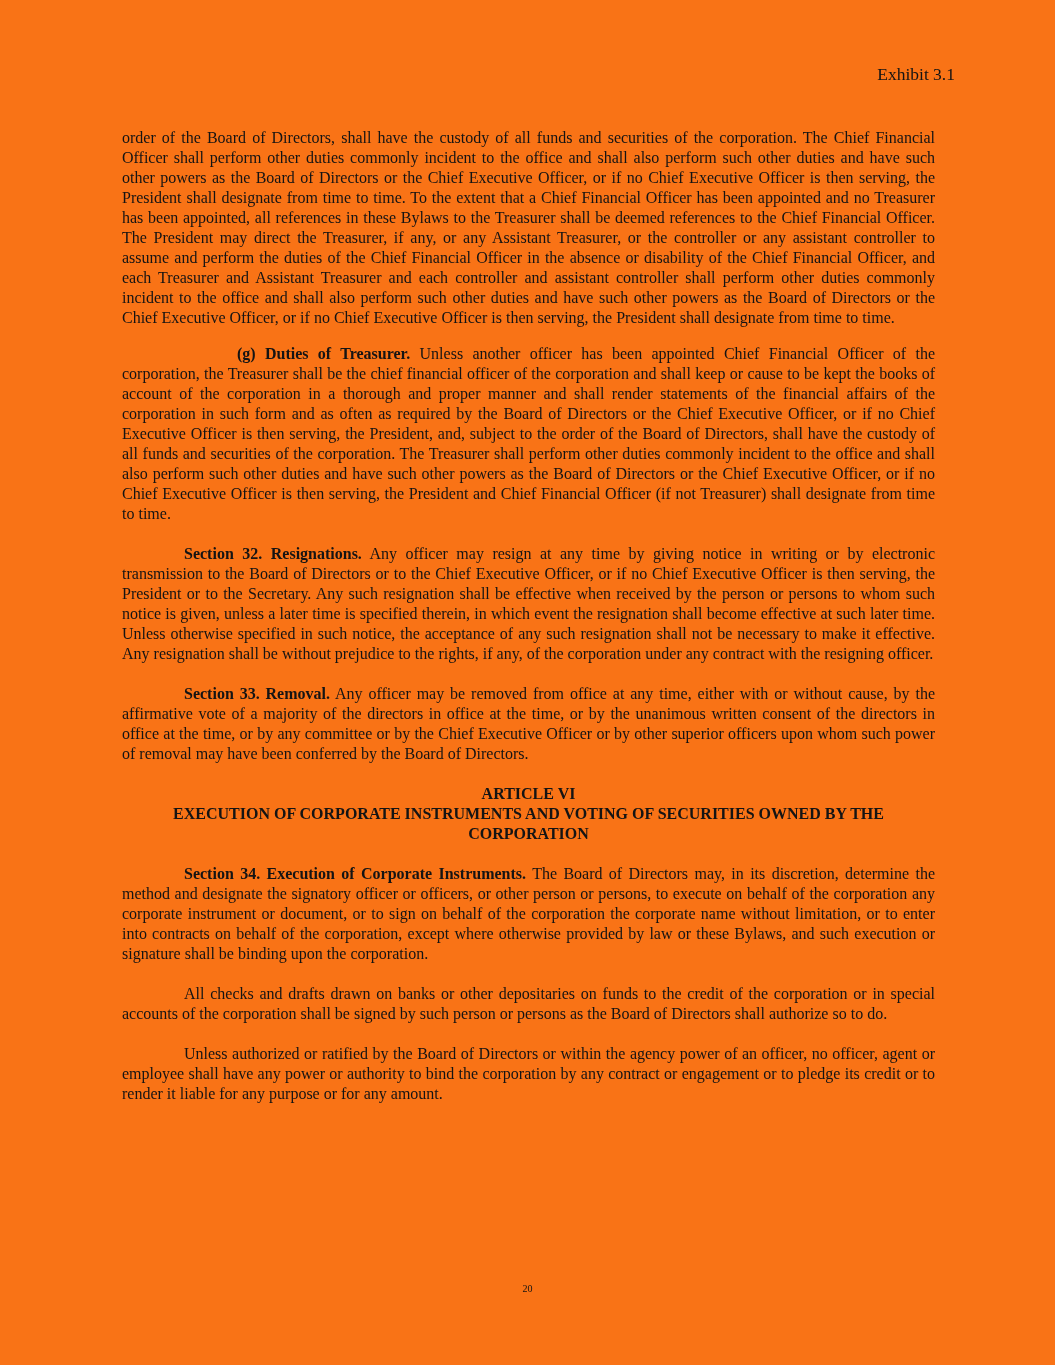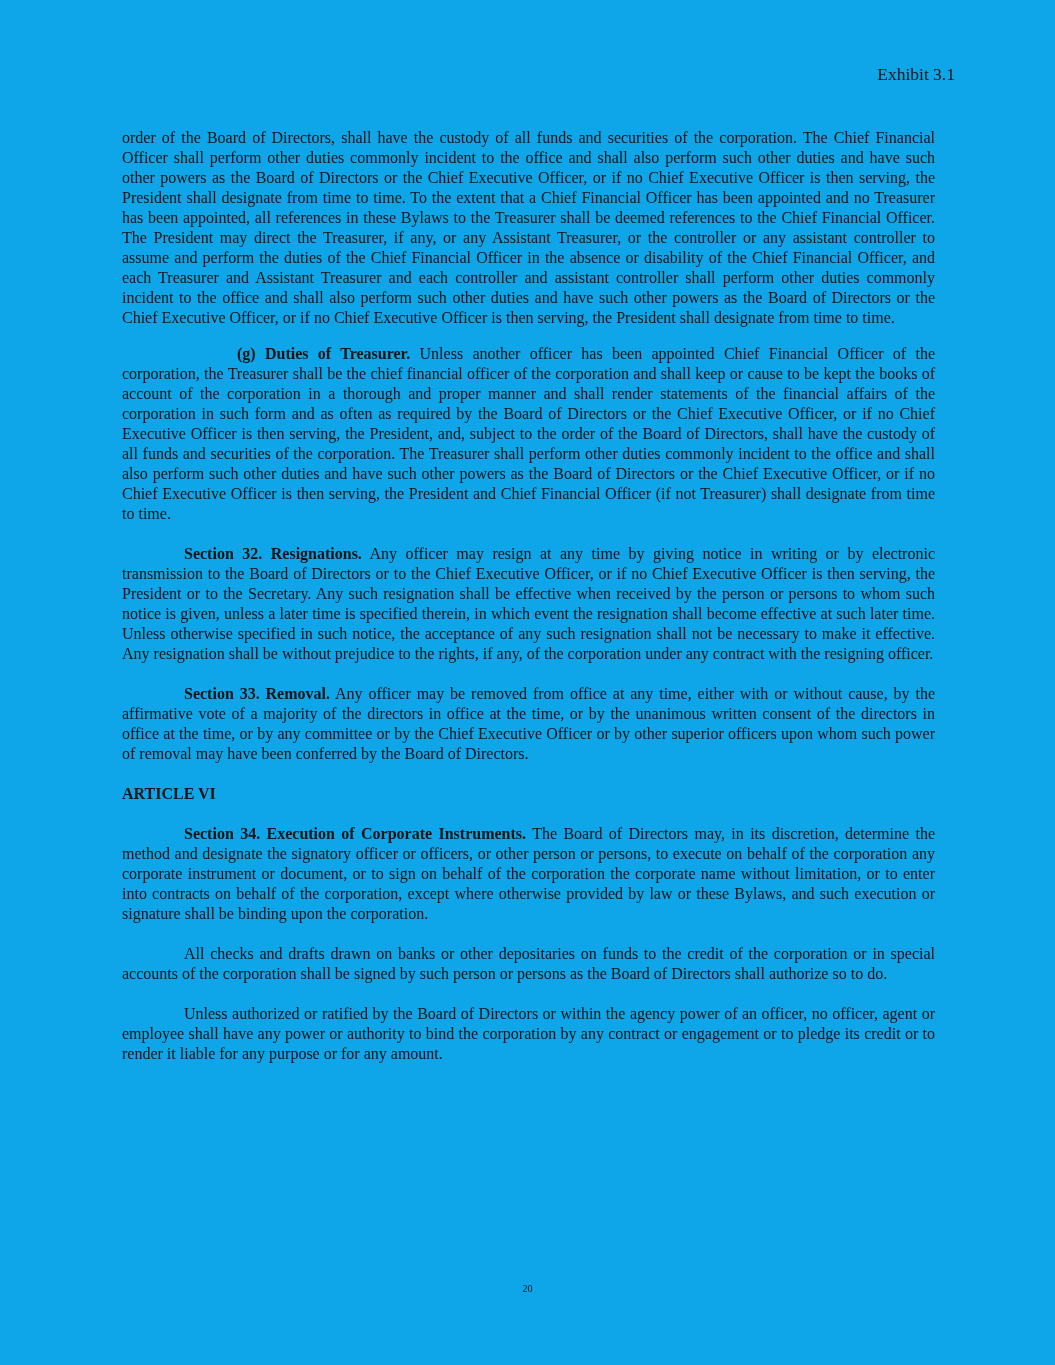--- a/index.html
+++ b/index.html
@@ -11,21 +11,21 @@
     width: 1055px;
     height: 1365px;
     position: relative;
     overflow: hidden;
     font-family: "Liberation Serif", "DejaVu Serif", serif;
     color: #141414;
   }
   .page {
     position: absolute;
     inset: 0;
-    background: #0ea5e9;
+    background: #f97316;
   }
   .exhibit {
     position: absolute;
     top: 62px;
     right: 100px;
     font-size: 17.5px;
     line-height: 24px;
     color: #141414;
   }
   .content {
@@ -49,21 +49,21 @@
     text-indent: 62px;
   }
   .para.indent-g {
     text-indent: 115px;
     margin-top: 16px;
   }
   .lead {
     font-weight: bold;
   }
   .article-heading {
-    text-align: left;
+    text-align: center;
     font-weight: bold;
   }
   .page-number {
     position: absolute;
     top: 1279px;
     left: 0;
     width: 100%;
     text-align: center;
     font-size: 10px;
     line-height: 20px;
@@ -82,20 +82,21 @@
 
     <p class="para indent-g"><span class="lead">(g) Duties of Treasurer.</span><span> Unless another officer has been appointed Chief Financial Officer of the corporation, the Treasurer shall be the chief financial officer of the corporation and shall keep or cause to be kept the books of account of the corporation in a thorough and proper manner and shall render statements of the financial affairs of the corporation in such form and as often as required by the Board of Directors or the Chief Executive Officer, or if no Chief Executive Officer is then serving, the President, and, subject to the order of the Board of Directors, shall have the custody of all funds and securities of the corporation. The Treasurer shall perform other duties commonly incident to the office and shall also perform such other duties and have such other powers as the Board of Directors or the Chief Executive Officer, or if no Chief Executive Officer is then serving, the President and Chief Financial Officer (if not Treasurer) shall designate from time to time.</span></p>
 
 
     <p class="para indent-section"><span class="lead">Section 32. Resignations.</span><span> Any officer may resign at any time by giving notice in writing or by electronic transmission to the Board of Directors or to the Chief Executive Officer, or if no Chief Executive Officer is then serving, the President or to the Secretary. Any such resignation shall be effective when received by the person or persons to whom such notice is given, unless a later time is specified therein, in which event the resignation shall become effective at such later time. Unless otherwise specified in such notice, the acceptance of any such resignation shall not be necessary to make it effective. Any resignation shall be without prejudice to the rights, if any, of the corporation under any contract with the resigning officer.</span></p>
 
     <p class="para indent-section"><span class="lead">Section 33. Removal.</span><span> Any officer may be removed from office at any time, either with or without cause, by the affirmative vote of a majority of the directors in office at the time, or by the unanimous written consent of the directors in office at the time, or by any committee or by the Chief Executive Officer or by other superior officers upon whom such power of removal may have been conferred by the Board of Directors.</span></p>
 
     <div class="article-heading">
       <div>ARTICLE VI</div>
+      <div>EXECUTION OF CORPORATE INSTRUMENTS AND VOTING OF SECURITIES OWNED BY THE CORPORATION</div>
     </div>
 
     <p class="para indent-section"><span class="lead">Section 34. Execution of Corporate Instruments.</span><span> The Board of Directors may, in its discretion, determine the method and designate the signatory officer or officers, or other person or persons, to execute on behalf of the corporation any corporate instrument or document, or to sign on behalf of the corporation the corporate name without limitation, or to enter into contracts on behalf of the corporation, except where otherwise provided by law or these Bylaws, and such execution or signature shall be binding upon the corporation.</span></p>
 
     <p class="para indent-section"><span>All checks and drafts drawn on banks or other depositaries on funds to the credit of the corporation or in special accounts of the corporation shall be signed by such person or persons as the Board of Directors shall authorize so to do.</span></p>
 
     <p class="para indent-section"><span>Unless authorized or ratified by the Board of Directors or within the agency power of an officer, no officer, agent or employee shall have any power or authority to bind the corporation by any contract or engagement or to pledge its credit or to render it liable for any purpose or for any amount.</span></p>
 
   </div>
 

